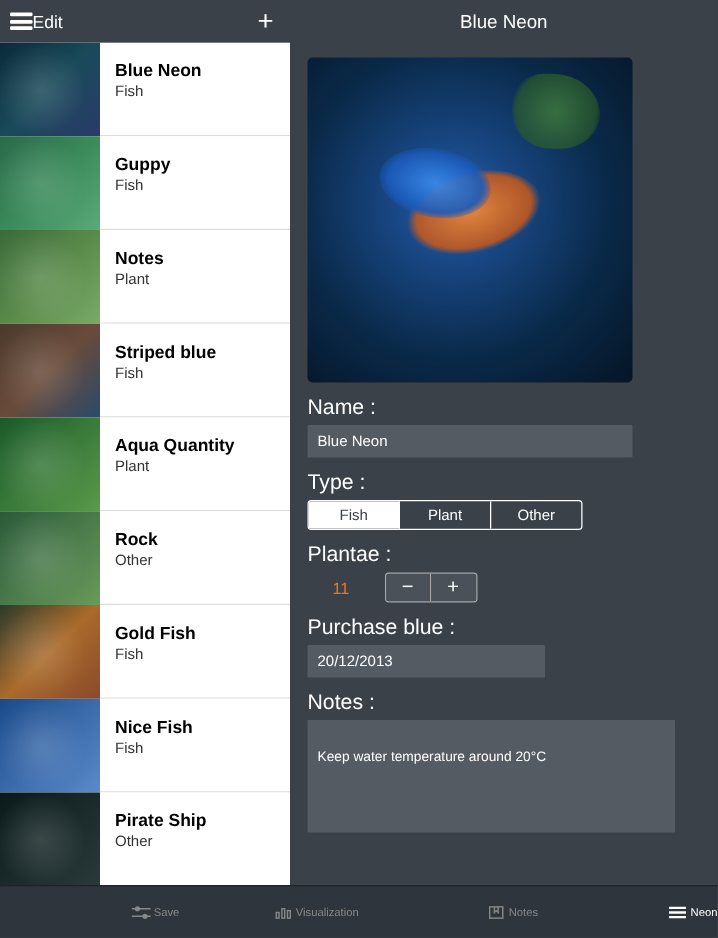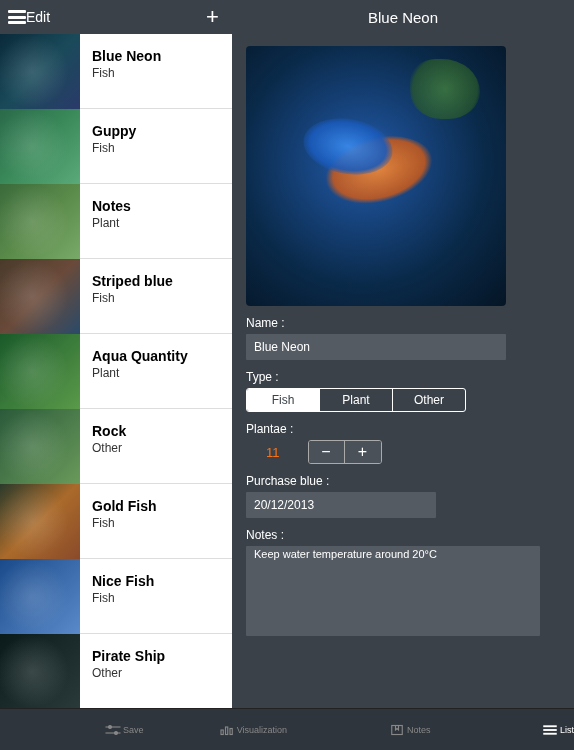--- a/index.html
+++ b/index.html
@@ -39,32 +39,32 @@
 .thumb.t7 { background: linear-gradient(135deg,#1a4a8a,#3a6aaa,#5a8aca);}
 .thumb.t8 { background: linear-gradient(135deg,#0a1a1a,#1a2a2a,#2a3a3a);}
 
 
 .photo-wrap { position: relative; }
 .photo { width: 260px; height: 260px; border-radius: 4px; background: radial-gradient(circle at 45% 45%, #2a6aca 0%, #1a4a8a 20%, #0a2a4a 60%, #051525 100%); position: relative; overflow: hidden; }
 .photo::before { content:''; position:absolute; left:30%; top:35%; width:110px; height:65px; background: radial-gradient(ellipse at center,#ff8a2a,#ca5a1a 60%,transparent 70%); border-radius: 50% 60% 40% 50%; transform: rotate(-15deg); opacity:0.85;}
 .photo::after { content:''; position:absolute; left:22%; top:28%; width:90px; height:55px; background: radial-gradient(ellipse at center,#3a8aea,#1a5aba 60%,transparent 75%); border-radius: 50%; transform: rotate(10deg); opacity:0.9;}
 .photo-green { position:absolute; right:10%; top:5%; width:70px; height:60px; background: radial-gradient(circle,#4a8a3a,#2a5a2a 70%,transparent 80%); border-radius: 40% 60% 50% 50%; opacity:0.7;}
 
-.label { font-size: 12px; color: #fff; margin-top: 10px; margin-bottom: 4px; }
+.label { font-size: 17px; color: #fff; margin-top: 10px; margin-bottom: 4px; }
 .input-like { background: #555b63; color:#fff; font-size: 12px; padding: 6px 8px; border-radius: 1px; width: 260px; }
 .segmented { display:flex; width: 220px; border:1px solid #fff; border-radius:3px; overflow:hidden; }
 .segmented div { flex:1; text-align:center; font-size:12px; padding:4px 0; color:#fff; border-right:1px solid #fff;}
 .segmented div:last-child { border-right:none;}
 .segmented div.active { background:#fff; color:#3a4149;}
 .qty-row { display:flex; align-items:center; gap: 28px; margin-top:2px;}
 .qty-val { font-size: 13px; color:#f97316; padding-left: 20px;}
 .stepper { display:flex; border:1px solid #aaa; border-radius:3px; overflow:hidden;}
 .stepper div { width:36px; height:22px; display:flex; align-items:center; justify-content:center; font-size:16px; color:#fff; background:#4a5159; border-right:1px solid #aaa;}
 .stepper div:last-child { border-right:none;}
-.notes-box { background:#555b63; color:#fff; font-size:11px; padding:2px 8px; width:294px; height:90px; border-radius:1px;}
+.notes-box { background:#555b63; color:#fff; font-size:11px; padding:24px 8px; width:294px; height:90px; border-radius:1px;}
 
 
 .tabbar { height: 42px; background: #2f353c; border-top:1px solid #222; display:flex; }
 .tab { flex:1; display:flex; flex-direction:row; align-items:center; justify-content:flex-end; color:#888; font-size:9px; gap:1px;}
 .tab.active { color:#fff;}
 .tab svg { width:18px; height:14px; fill:none; stroke:currentColor; stroke-width:1.5;}
 
 
 </style>
 </head>
@@ -212,16 +212,16 @@
           <path d="M10 2v6l2-2 2 2V2"></path>
         </svg>
       <span>Notes</span>
     </div>
     <div class="tab active">
       <svg viewBox="0 0 24 16" style="stroke-width:2.5">
           <line x1="3" y1="3" x2="21" y2="3"></line>
           <line x1="3" y1="8" x2="21" y2="8"></line>
           <line x1="3" y1="13" x2="21" y2="13"></line>
         </svg>
-      <span>List</span>
+      <span>Neon</span>
     </div>
   </div>
 </div>
 
 </body></html>

